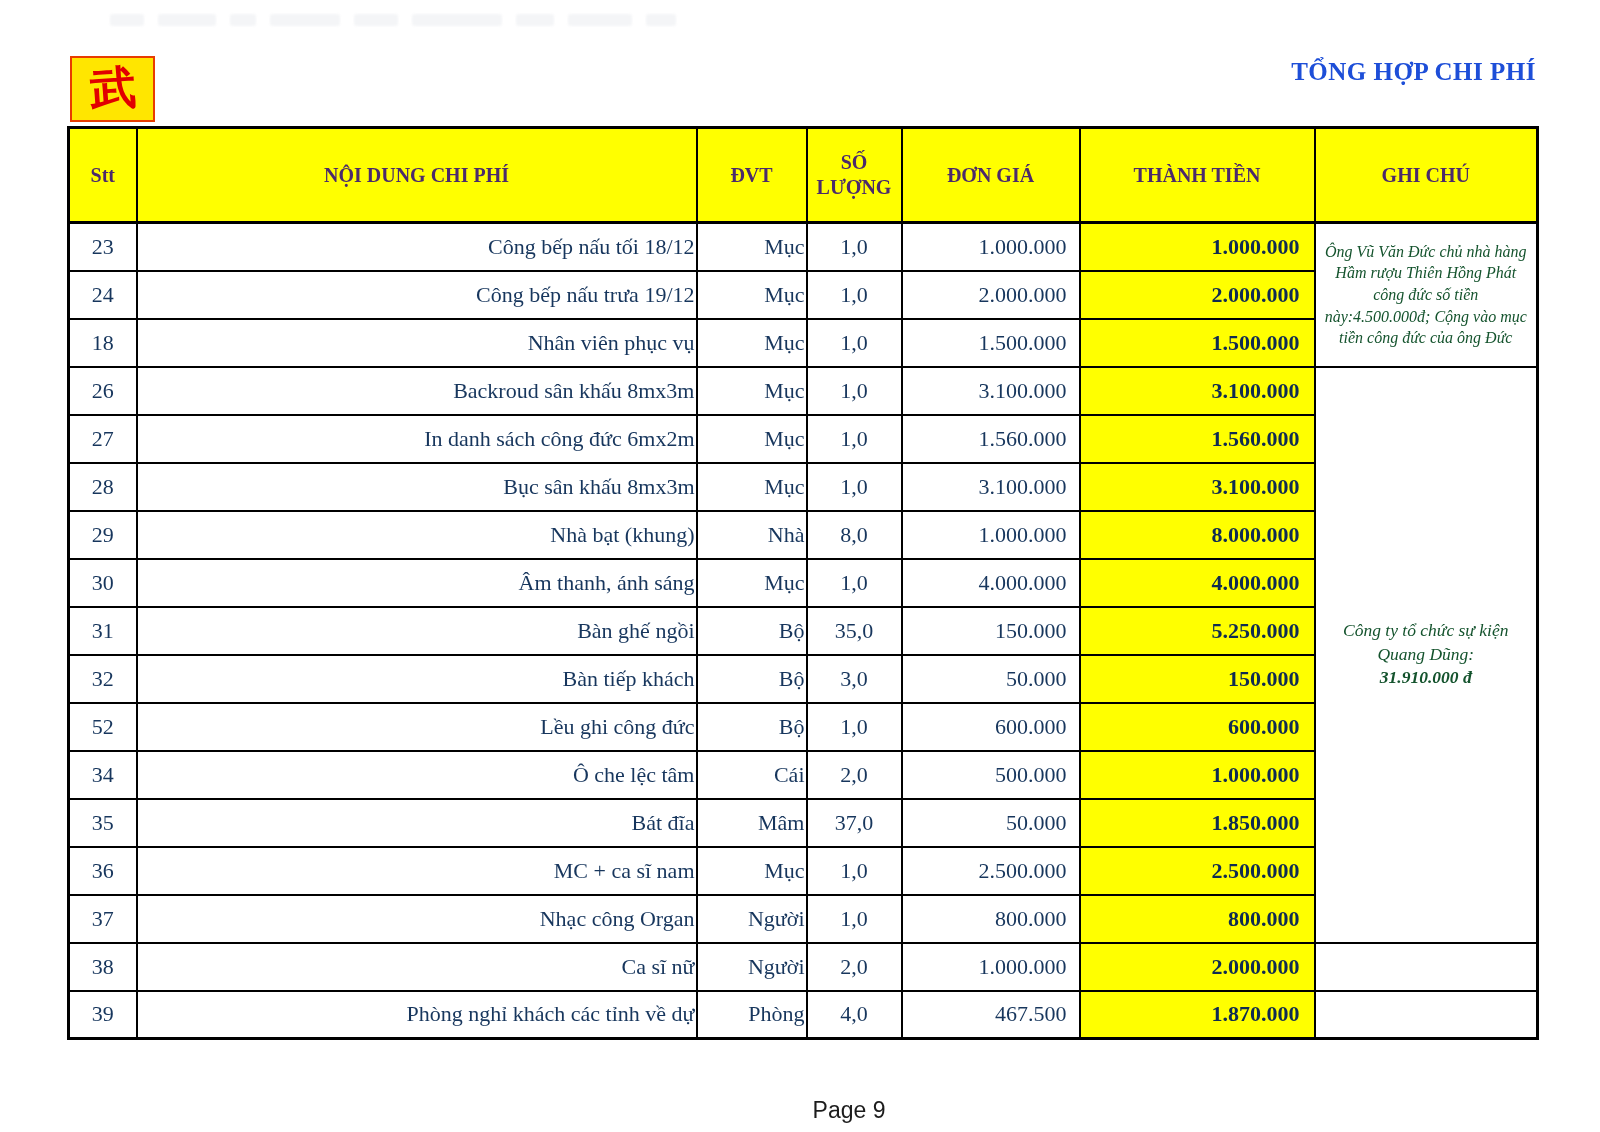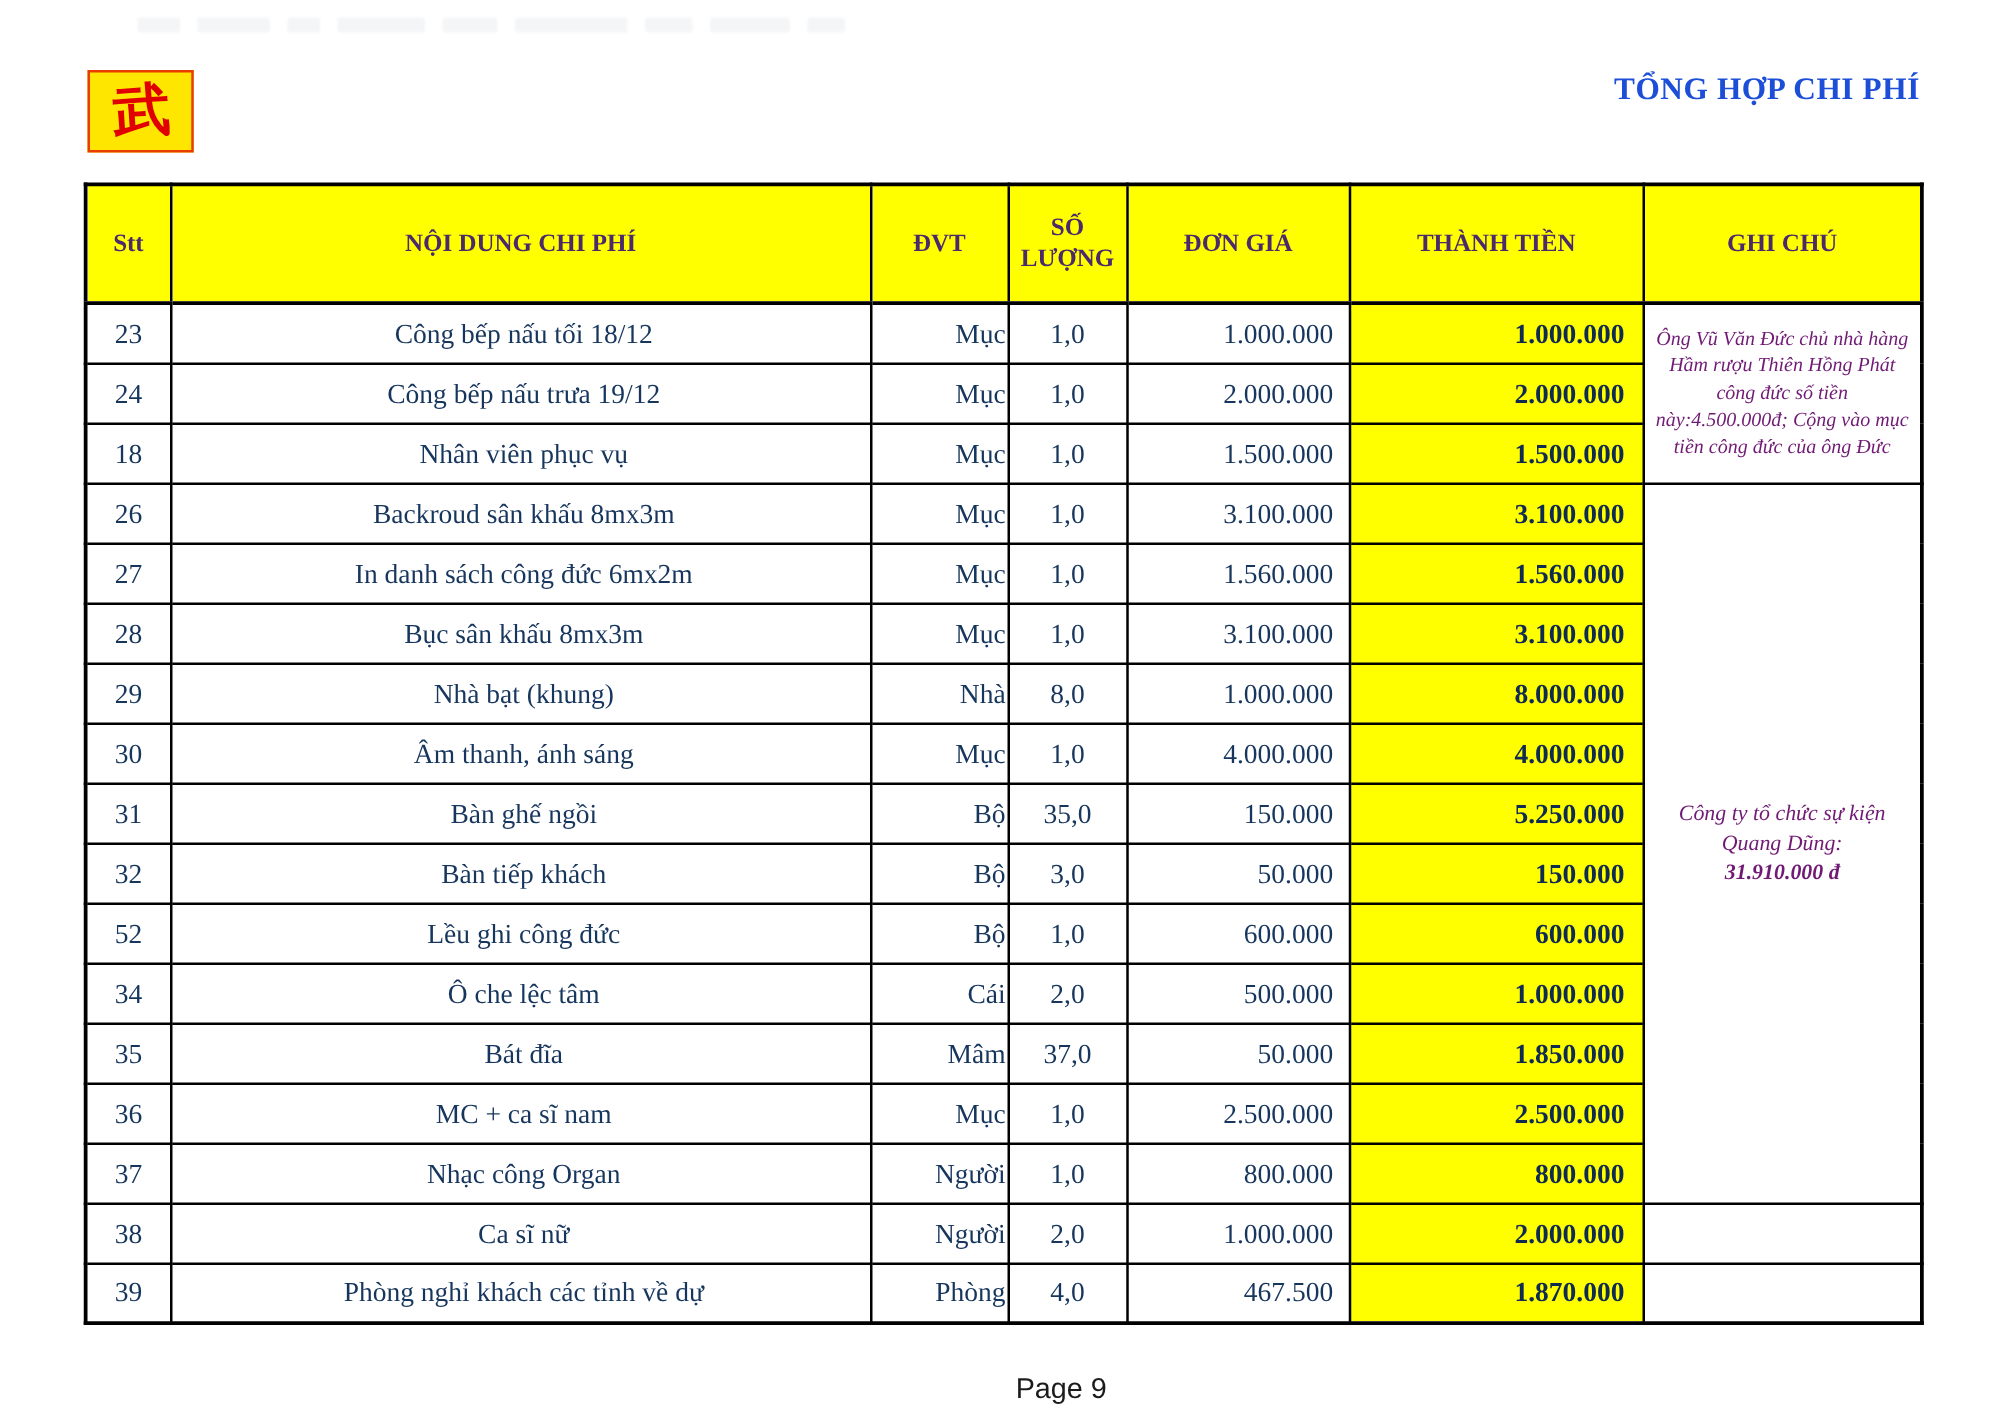--- a/index.html
+++ b/index.html
@@ -20,44 +20,44 @@
   }
   .seal .glyph{color:#e10000;font-size:46px;font-weight:bold;line-height:1;transform:rotate(-4deg);}
 
   
   .title-block{position:absolute;left:67px;top:58px;width:1469px;text-align:right;color:#1d4ed8;}
   .title-line1{font-size:25px;font-weight:bold;letter-spacing:.5px;}
   .title-line2{font-size:26px;font-weight:bold;margin-top:6px;letter-spacing:.2px;}
 
   
   table.expense{
-    position:absolute;left:67px;top:146px;width:1469px;
+    position:absolute;left:67px;top:126px;width:1469px;
     border-collapse:collapse;table-layout:fixed;
     border:3px solid #000;
   }
   .expense th,.expense td{border:2px solid #000;box-sizing:border-box;overflow:hidden;}
   .expense th{
     background:#ffff00;color:#4b2a6b;font-weight:bold;font-size:20px;
     height:95px;text-align:center;vertical-align:middle;line-height:1.25;
     border-bottom:3px solid #000;padding:0 4px;
   }
   .expense tr.data-row{height:48px;}
   .expense td{color:#17365d;font-size:22px;vertical-align:middle;background:#ffffff;}
   td.c-stt{text-align:center;font-family:Liberation Serif, serif;}
-  td.c-content{text-align:center;padding-left:6px;}
+  td.c-content{text-align:right;padding-left:6px;}
   td.c-dvt{text-align:right;}
   td.c-qty{text-align:center;margin-left:40px;}
   td.c-price{text-align:right;padding-right:12px;}
   td.c-total{
     text-align:right;padding-right:14px;font-weight:bold;
     background:#ffff00;color:#0f2b52;
   }
   td.c-note{
     font-style:italic;font-size:16px;text-align:center;
-    vertical-align:middle;padding:2px 8px;line-height:1.35;color:#701a75;
+    vertical-align:middle;padding:2px 8px;line-height:1.35;color:#14532d;
   }
   td.c-note .bold{font-weight:bold;}
   td.c-note .organizer{font-size:17.5px;}
 
   .page-label{
     position:absolute;left:67px;top:1066px;width:1469px;text-align:center;
     font-family:"Liberation Sans","DejaVu Sans",sans-serif;
     font-size:23px;color:#1c1c1c;padding-left:95px;box-sizing:border-box;margin-top:31px;
   }
 </style>

